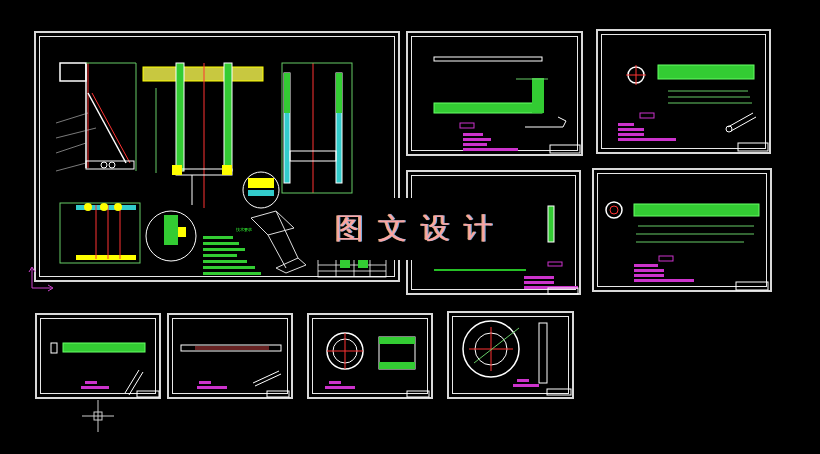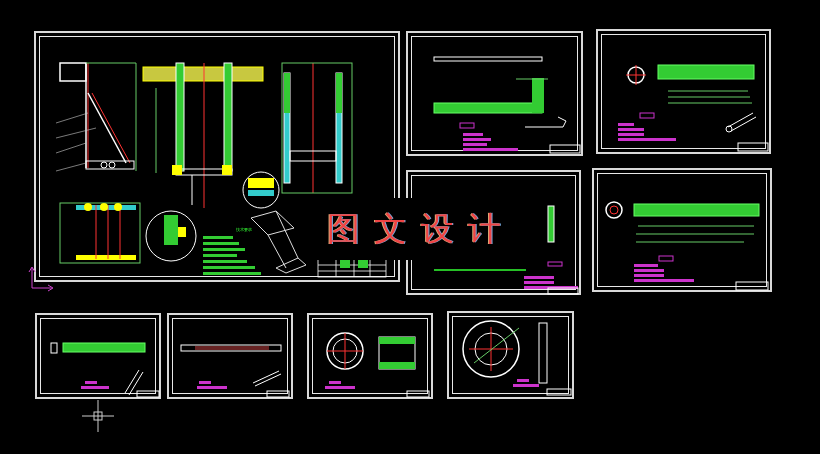--- a/index.html
+++ b/index.html
@@ -1,21 +1,21 @@
 <!DOCTYPE html>
 <html><head>
 <meta charset="utf-8">
 <style>
   html, body { margin:0; padding:0; background:#000; }
   body { width:820px; height:454px; position:relative; overflow:hidden; font-family:"DejaVu Sans", sans-serif; }
   .sheet { position:absolute; border:2px solid #d9d9d9; box-sizing:border-box; background:#000; }
   .sheet .inner { position:absolute; left:3px; top:3px; right:3px; bottom:3px; border:1px solid #e8e8e8; }
   svg { position:absolute; left:0; top:0; overflow:visible; }
   .watermark { position:absolute; left:316px; top:198px; width:210px; height:62px; background:#000;
-    color:#ef4444; font-family:"DejaVu Serif", serif; font-size:33px; letter-spacing:14px;
+    color:#fca5a5; font-family:"DejaVu Serif", serif; font-size:29px; letter-spacing:14px;
     display:flex; align-items:center; justify-content:center; text-shadow:1px 0 0 #7ad, -1px 0 0 #da7; }
   .ucs { position:absolute; left:28px; top:266px; }
   .crosshair { position:absolute; left:80px; top:398px; }
 </style>
 </head>
 <body>
 
 <div class="sheet" style="left:34px;top:31px;width:366px;height:251px;">
   <div class="inner"></div>
   <svg width="366" height="251">

